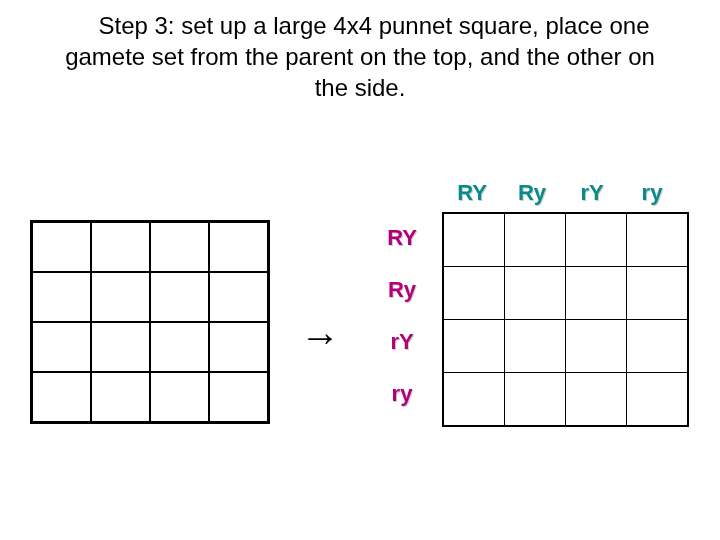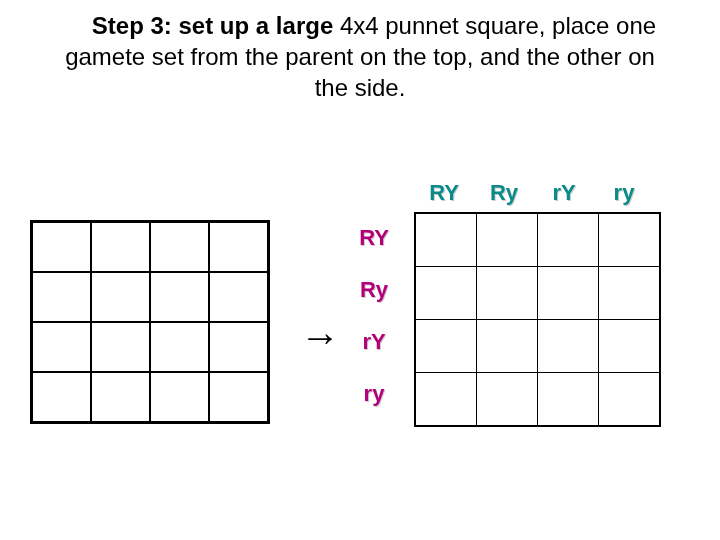--- a/index.html
+++ b/index.html
@@ -13,21 +13,21 @@
     overflow: hidden;
   }
   .heading {
     text-align: center;
     font-size: 24px;
     line-height: 1.3;
     padding: 10px 60px 0 60px;
     color: #000;
   }
   .heading .bold {
-    font-weight: bold;
+    font-weight: normal;
     margin-left: 28px;
   }
   .content {
     position: absolute;
     top: 200px;
     left: 0;
     width: 720px;
     height: 320px;
   }
   
@@ -48,21 +48,21 @@
     position: absolute;
     left: 300px;
     top: 110px;
     font-size: 40px;
     font-family: Arial, sans-serif;
     color: #000;
   }
   
   .grid-right-wrap {
     position: absolute;
-    left: 344px;
+    left: 372px;
     top: -20px;
   }
   .top-labels {
     display: flex;
     margin-left: 70px;
     gap: 0;
   }
   .top-labels span {
     width: 60px;
     text-align: center;

